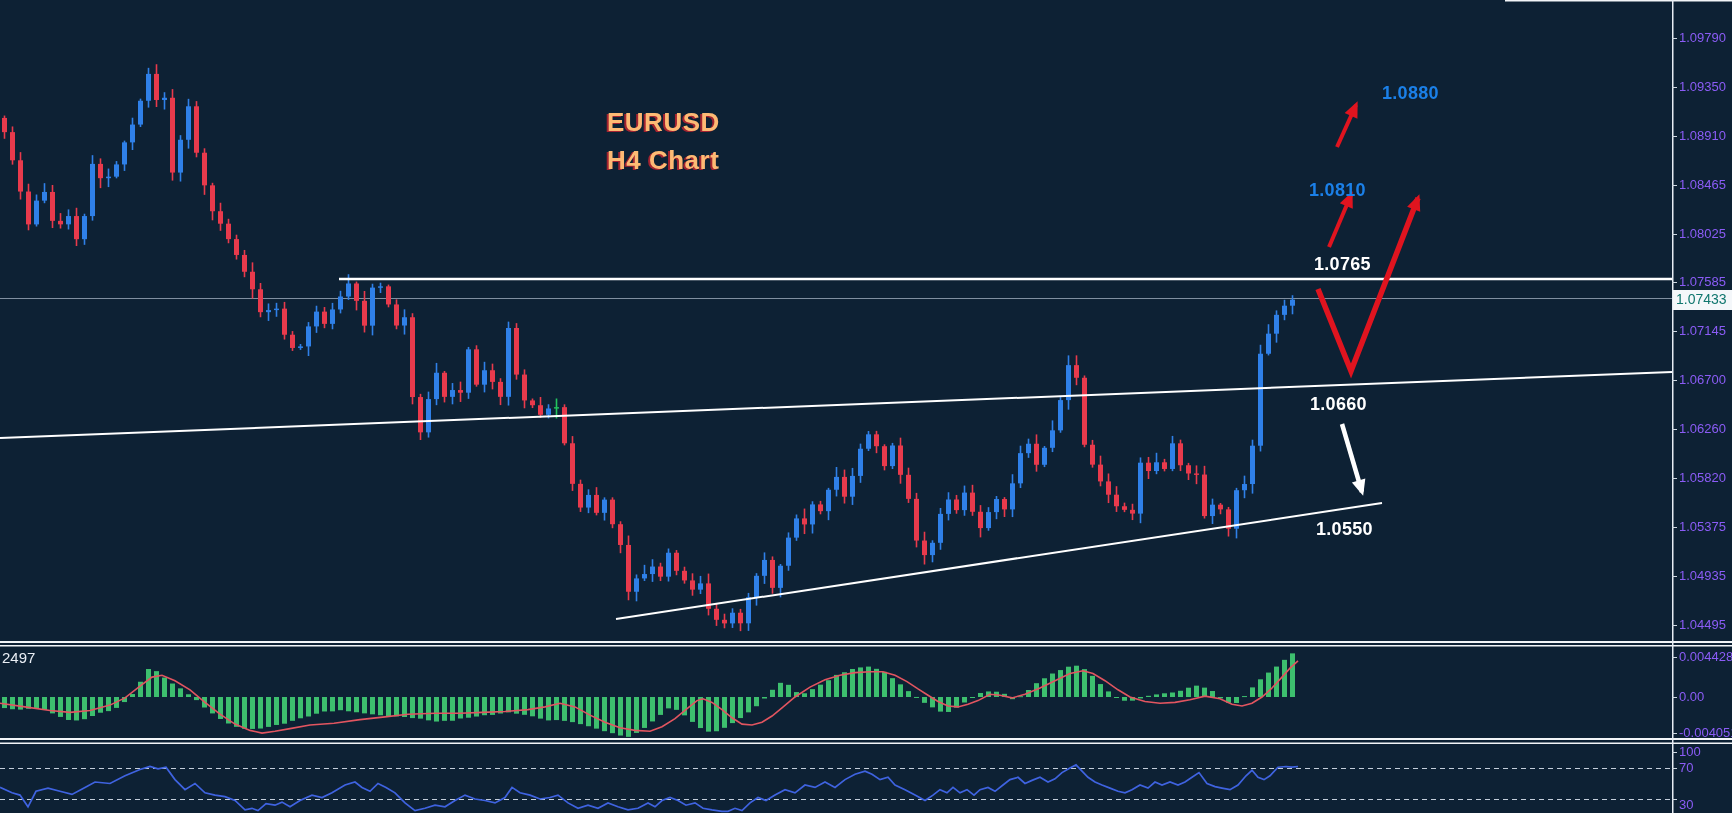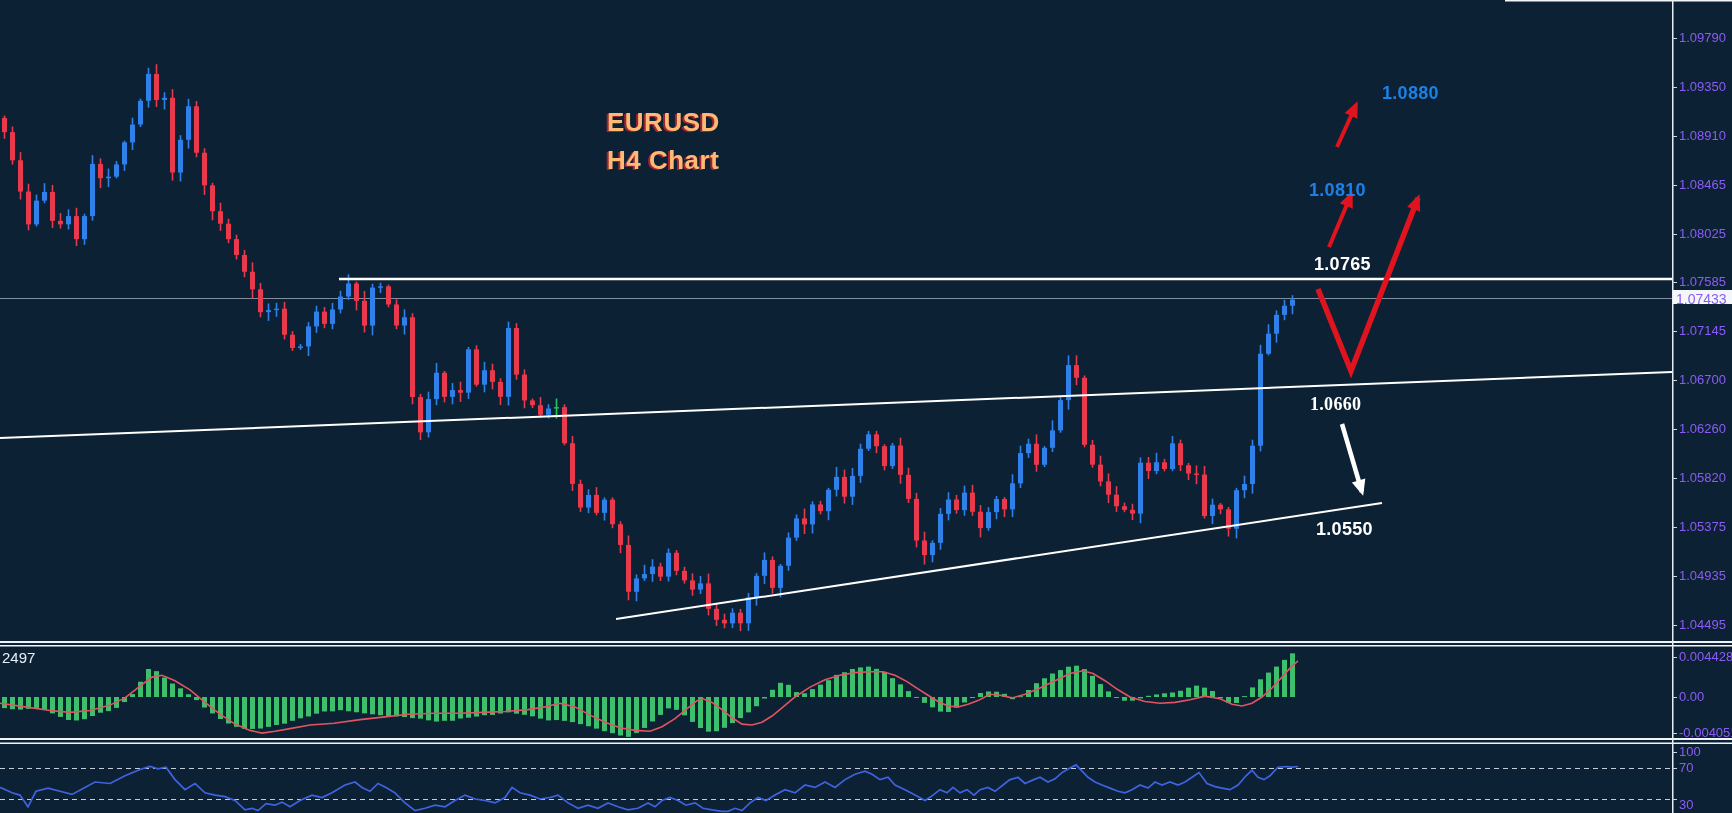--- a/index.html
+++ b/index.html
@@ -5,22 +5,22 @@
   html,body{margin:0;padding:0;background:#0d2134;}
   .stage{position:relative;width:1732px;height:813px;background:#0d2134;overflow:hidden;
          font-family:"Liberation Sans",sans-serif;}
   .stage svg{position:absolute;left:0;top:0;}
   .chart-title{position:absolute;left:607px;top:103px;color:#fdba74;font-weight:bold;
                font-size:26px;line-height:38px;letter-spacing:.5px;
                text-shadow:-2px 1px 0 rgba(190,35,48,.85);}
   .ann{position:absolute;font-weight:bold;font-size:18px;letter-spacing:.3px;color:#ffffff;white-space:nowrap;}
   .ann.blue{color:#1b80e8;}
   .axis-label{position:absolute;left:1679px;color:#8b5cf6;font-size:13px;line-height:16px;white-space:nowrap;}
-  .price-tag{position:absolute;left:1673px;top:290px;width:59px;height:14px;background:#f4f7fa;
-             color:#8b5cf6;font-size:14px;line-height:18px;padding-left:3px;box-sizing:border-box;}
+  .price-tag{position:absolute;left:1673px;top:290px;width:59px;height:20px;background:#f4f7fa;
+             color:#0f766e;font-size:14px;line-height:18px;padding-left:3px;box-sizing:border-box;}
   .macd-val{position:absolute;left:2px;top:649px;color:#e9eef5;font-size:15px;}
 </style>
 </head>
 <body>
 
 <div class="stage">
   <svg id="chart-svg" width="1732" height="813">
       <defs>
         <marker id="ah-red" markerUnits="userSpaceOnUse" markerWidth="20" markerHeight="20" refX="13" refY="9" orient="auto">
           <path d="M1,2 L17,9 L1,16 Z" fill="#e0141f"></path>
@@ -575,21 +575,21 @@
     <div>H4 Chart</div>
   </div>
 
   <div class="price-tag">1.07433</div>
   <div class="macd-val">2497</div>
 
   <div id="annotation-layer">
       <div class="ann blue" style="left: 1334px; top: 83px; margin-left: 48px;">1.0880</div>
       <div class="ann blue" style="left: 1309px; top: 153px; margin-top: 27px;">1.0810</div>
       <div class="ann" style="left: 1314px; top: 254px;">1.0765</div>
-      <div class="ann" style="left: 1310px; top: 394px; font-family: Liberation Serif, serif;">1.0660</div>
+      <div class="ann" style="left: 1310px; top: 394px;">1.0660</div>
       <div class="ann" style="left: 1316px; top: 519px;">1.0550</div>
     </div>
   <div id="axis-layer">
       <div class="axis-label" style="top: 30px;">1.09790</div>
       <div class="axis-label" style="top: 79px;">1.09350</div>
       <div class="axis-label" style="top: 128px;">1.08910</div>
       <div class="axis-label" style="top: 177px;">1.08465</div>
       <div class="axis-label" style="top: 226px;">1.08025</div>
       <div class="axis-label" style="top: 274px;">1.07585</div>
       <div class="axis-label" style="top: 323px;">1.07145</div>

